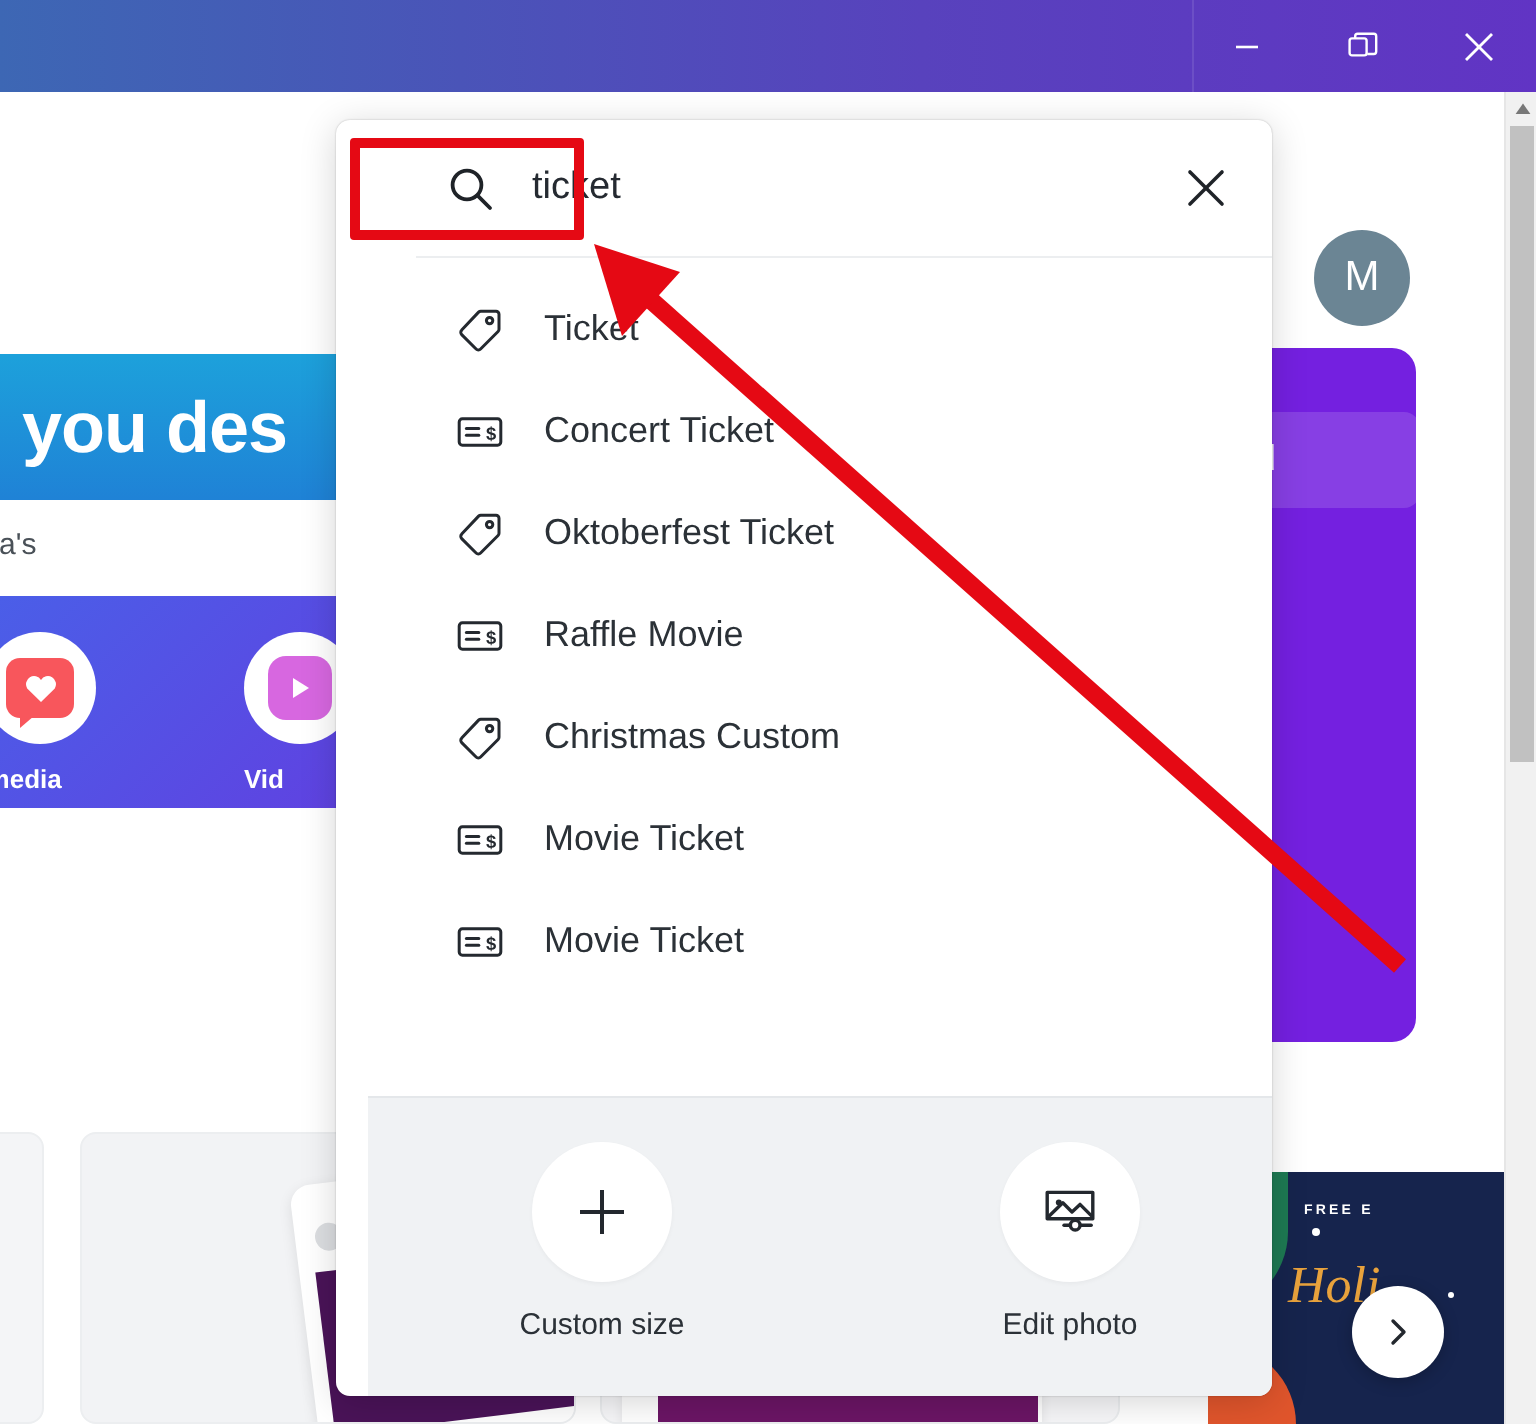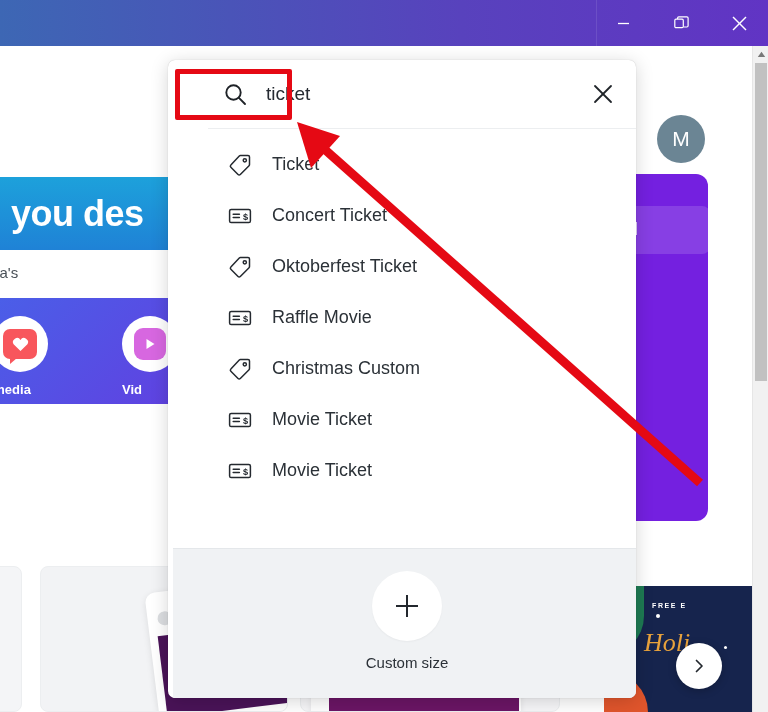--- a/index.html
+++ b/index.html
@@ -178,21 +178,21 @@
   .clear-btn { width: 34px; height: 34px; display: flex; align-items: center; justify-content: center; }
 
   .suggestions { position: relative; padding: 10px 0 8px 0; }
   .sug {
     display: flex; align-items: center; height: 51px; padding: 0 20px; cursor: pointer;
   }
   .sug-ico { width: 44px; display: flex; align-items: center; }
   .sug-lbl { font-size: 18px; color: #2b3137; }
 
   .footer-bar {
-    position: absolute; left: 5px; bottom: 0; width: 468px; height: 150px;
+    position: absolute; left: 16px; bottom: 0; width: 468px; height: 150px;
     background: #f0f2f4; border-top: 1px solid #e4e7ea;
     display: flex; align-items: flex-start; justify-content: space-around; padding-top: 22px;
   }
   .act { width: 120px; display: flex; flex-direction: column; align-items: center; }
   .act-circle {
     width: 70px; height: 70px; border-radius: 50%; background: #ffffff;
     display: flex; align-items: center; justify-content: center;
     box-shadow: 0 1px 2px rgba(0,0,0,0.04);
   }
   .act-lbl { margin-top: 13px; font-size: 15px; color: #2b3137; }
@@ -425,20 +425,32 @@
       <div class="act">
         <div class="act-circle">
           <svg width="28" height="28" viewBox="0 0 28 28">
             <line x1="14" y1="3" x2="14" y2="25" stroke="#23282e" stroke-width="2"></line>
             <line x1="3" y1="14" x2="25" y2="14" stroke="#23282e" stroke-width="2"></line>
           </svg>
         </div>
         <div class="act-lbl">Custom size</div>
       </div>
 
+      <div class="act">
+        <div class="act-circle">
+          <svg width="28" height="28" viewBox="0 0 28 28">
+            <path d="M2.6 4.2 h22.8 v13.2 h-22.8 Z" fill="none" stroke="#23282e" stroke-width="1.7" stroke-linejoin="round"></path>
+            <circle cx="8.4" cy="9.2" r="1.5" fill="#23282e"></circle>
+            <path d="M3.2 16.4 L10.4 9.4 L15 14 L19 10.2 L25 16.2" fill="none" stroke="#23282e" stroke-width="1.7" stroke-linejoin="round"></path>
+            <line x1="11" y1="20.6" x2="24.6" y2="20.6" stroke="#23282e" stroke-width="1.7" stroke-linecap="round"></line>
+            <circle cx="16.6" cy="20.6" r="2.4" fill="#ffffff" stroke="#23282e" stroke-width="1.7"></circle>
+          </svg>
+        </div>
+        <div class="act-lbl">Edit photo</div>
+      </div>
 
     </div>
   </div>
 
   <div class="anno-rect"></div>
   <svg class="anno-arrow" viewBox="0 0 768 712">
     <line x1="700" y1="483" x2="322" y2="147" stroke="#e50914" stroke-width="9" stroke-linecap="butt"></line>
     <path d="M297 122 L340 136 L311 168 Z" fill="#e50914"></path>
   </svg>
 

